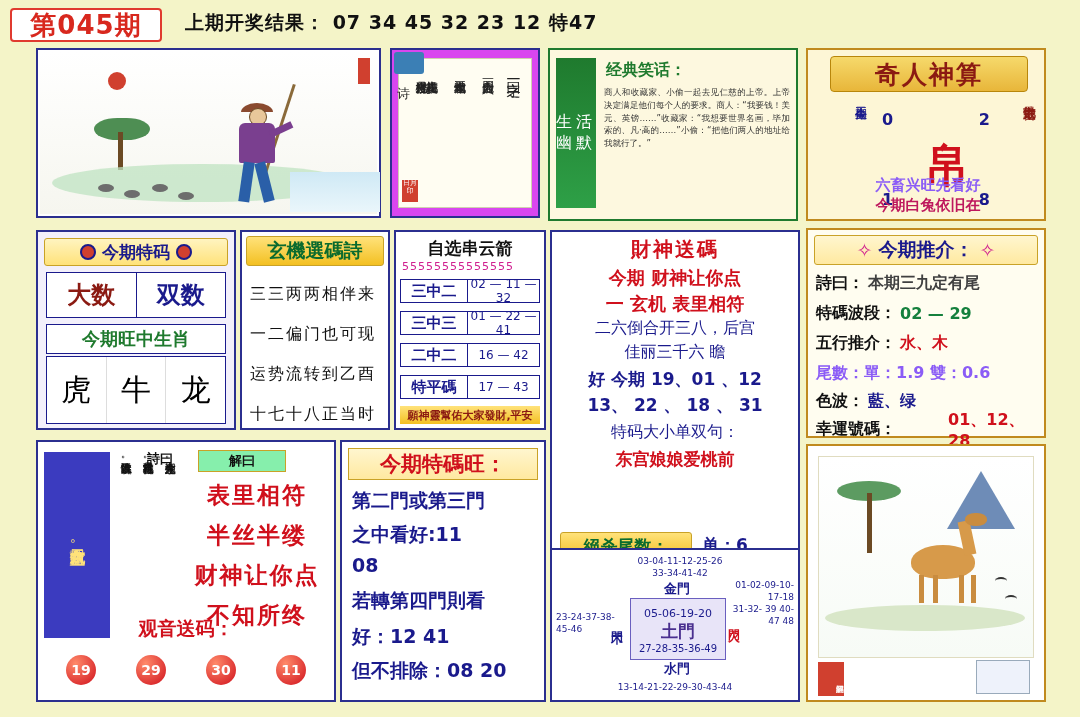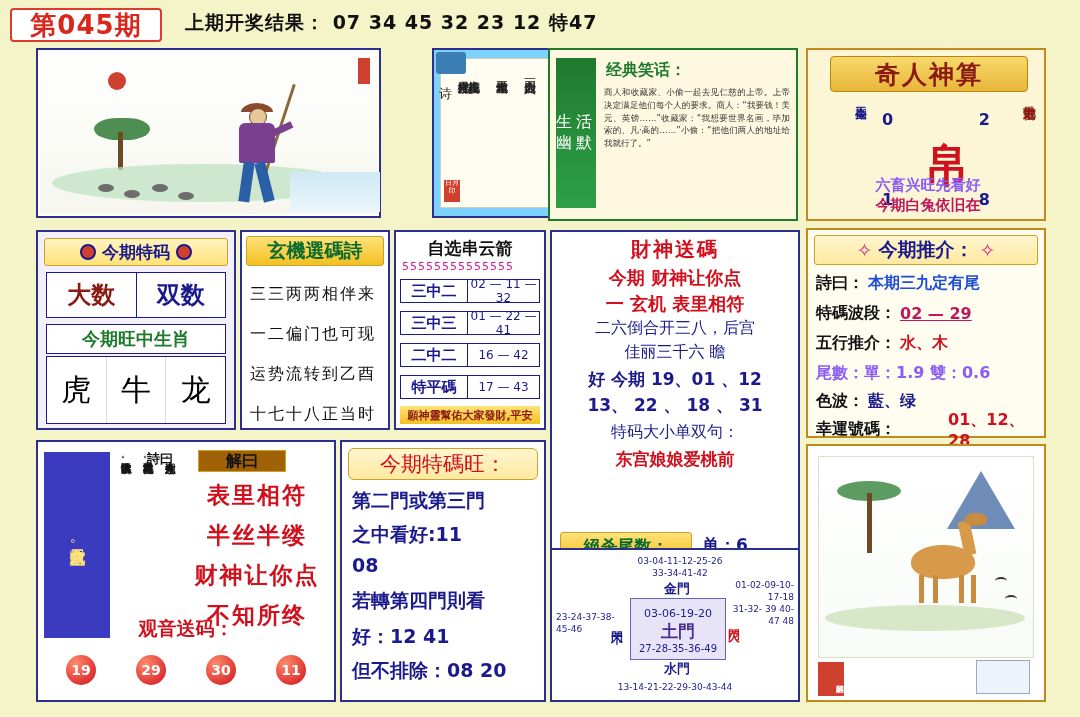--- a/index.html
+++ b/index.html
@@ -8,21 +8,21 @@
   .abs{position:absolute;box-sizing:border-box;}
   .ctr{display:flex;align-items:center;justify-content:center;text-align:center;}
   .col{display:flex;flex-direction:column;}
 
   
   #hdr-issue{left:10px;top:8px;width:152px;height:34px;background:#fff;border:2px solid #e03a2f;border-radius:4px;color:#d8281e;font-size:26px;font-weight:bold;letter-spacing:1px;}
   #hdr-result{left:185px;top:10px;width:520px;height:28px;color:#111;font-size:19px;font-weight:bold;letter-spacing:1px;}
 
   
   #box-painting{left:36px;top:48px;width:345px;height:170px;background:#fff;border:2px solid #2b2f8f;}
-  #box-poem{left:390px;top:48px;width:150px;height:170px;background:#7dd3fc;border:2px solid #2b2f8f;margin-left:42px;}
+  #box-poem{left:390px;top:48px;width:150px;height:170px;background:#d946ef;border:2px solid #2b2f8f;}
   #box-humor{left:548px;top:48px;width:250px;height:173px;background:#fdf8df;border:2px solid #1f7a2e;}
   #box-qiren{left:806px;top:48px;width:240px;height:173px;background:#fdf6d6;border:2px solid #c08a1e;}
 
   
   .paint-sky{position:absolute;left:2px;top:2px;right:2px;bottom:2px;background:linear-gradient(#ffffff,#f6f6ef);}
   .sun{position:absolute;left:68px;top:20px;width:18px;height:18px;border-radius:50%;background:#d0402f;}
   .tree{position:absolute;left:52px;top:64px;width:60px;height:54px;}
   .tree .trunk{position:absolute;left:26px;top:16px;width:5px;height:38px;background:#6b4a24;}
   .tree .foliage{position:absolute;left:2px;top:2px;width:56px;height:22px;border-radius:50%/60%;background:#2f7a36;opacity:.85;}
   .ground{position:absolute;left:12px;top:112px;width:300px;height:38px;border-radius:50%;background:#bfe3c2;opacity:.75;}
@@ -102,28 +102,28 @@
   #tj-title{position:absolute;left:6px;top:5px;right:6px;height:28px;background:linear-gradient(#fff6cf,#ffe9a0);border:1px solid #c9a227;color:#1a1a8c;font-size:19px;font-weight:bold;border-radius:3px;}
   .tj-row{position:absolute;left:8px;right:6px;height:27px;display:flex;align-items:center;font-size:16px;}
   .tj-row .k{color:#111;font-weight:bold;margin-right:4px;white-space:nowrap;}
   .tj-row .v{color:#1a1a8c;font-weight:bold;}
 
   
   #box-shiyue{left:36px;top:440px;width:300px;height:262px;background:#fff;border:2px solid #2b2f8f;}
   #sy-left{position:absolute;left:6px;top:10px;width:66px;height:186px;background:#3b3bbf;color:#ffe27a;}
   .sy-vcol{position:absolute;font-size:11px;line-height:1.3;color:#111;}
   #sy-shiyue{position:absolute;left:96px;top:8px;width:52px;height:20px;color:#111;font-size:13px;font-weight:bold;text-align:center;}
-  #sy-jieyue{position:absolute;left:160px;top:8px;width:86px;height:20px;background:#a16207;border:1px solid #c9a227;color:#111;font-size:16px;font-weight:bold;}
+  #sy-jieyue{position:absolute;left:160px;top:8px;width:86px;height:20px;background:#86efac;border:1px solid #c9a227;color:#111;font-size:13px;font-weight:bold;}
   .sy-poem{position:absolute;left:150px;right:8px;color:#d0101c;font-size:23px;font-weight:bold;text-align:center;letter-spacing:2px;}
   #sy-guanyin{position:absolute;left:8px;bottom:58px;right:8px;color:#d0101c;font-size:19px;font-weight:bold;text-align:center;}
   #sy-balls{position:absolute;left:8px;bottom:8px;right:8px;height:44px;display:flex;align-items:center;justify-content:space-around;}
   .ball{width:30px;height:30px;border-radius:50%;background:radial-gradient(circle at 32% 28%,#ff8a6a,#d0101c);color:#fff;font-size:14px;font-weight:bold;display:flex;align-items:center;justify-content:center;}
 
   #box-tmw{left:340px;top:440px;width:206px;height:262px;background:#fff;border:2px solid #2b2f8f;}
-  #tmw-title{position:absolute;left:6px;top:6px;right:6px;height:30px;background:linear-gradient(#fff6cf,#ffe9a0);border:1px solid #c9a227;color:#d0101c;font-size:21px;font-weight:normal;border-radius:6px;}
+  #tmw-title{position:absolute;left:6px;top:6px;right:6px;height:30px;background:linear-gradient(#fff6cf,#ffe9a0);border:1px solid #c9a227;color:#d0101c;font-size:21px;font-weight:bold;border-radius:0;}
   .tmw-line{position:absolute;left:10px;right:6px;color:#1a1a8c;font-size:19px;font-weight:bold;}
 
   #box-men{left:550px;top:548px;width:250px;height:154px;background:#fff;border:2px solid #2b2f8f;}
   .men-num{position:absolute;font-size:9px;color:#1a1a8c;line-height:1.3;}
   .men-cell{position:absolute;color:#1a1a8c;font-size:13px;font-weight:bold;text-align:center;}
   #men-center{position:absolute;left:78px;top:48px;width:96px;height:62px;background:#e8e4f8;border:1px solid #6a5fbf;}
   #men-center .t{color:#1a1a8c;font-size:11px;margin-top:2px;}
   #men-center .m{color:#4a2f8f;font-size:17px;font-weight:bold;}
   #men-center .b{color:#1a1a8c;font-size:10px;}
 
@@ -282,25 +282,25 @@
   </div>
 
   <div class="abs" id="box-tuijian">
     <div class="ctr" id="tj-title">
       <span style="color:#d02090;margin-right:6px;">✧</span>
       <span>今期推介：</span>
       <span style="color:#d02090;margin-left:6px;">✧</span>
     </div>
     <div class="tj-row" style="top:40px;">
       <span class="k">詩曰：</span>
-      <span class="v" style="color:#1d4ed8;">本期三九定有尾</span>
+      <span class="v" style="color:#404040;">本期三九定有尾</span>
     </div>
     <div class="tj-row" style="top:70px;">
       <span class="k">特碼波段：</span>
-      <span class="v" style="color:#be185d;text-decoration:underline;">02 — 29</span>
+      <span class="v" style="color:#15803d;">02 — 29</span>
     </div>
     <div class="tj-row" style="top:100px;">
       <span class="k">五行推介：</span>
       <span class="v" style="color:#d0101c;">水、木</span>
     </div>
     <div class="tj-row" style="top:130px;">
       <span class="k" style="color:#8b5cf6;">尾數：單：1.9 雙：0.6</span>
     </div>
     <div class="tj-row" style="top:158px;">
       <span class="k">色波：</span>
@@ -345,21 +345,21 @@
   <div class="abs" id="box-men">
     <div class="men-num" style="left:40px;top:6px;width:176px;text-align:center;">03-04-11-12-25-26</div>
     <div class="men-num" style="left:40px;top:18px;width:176px;text-align:center;">33-34-41-42</div>
     <div class="men-cell" style="left:100px;top:30px;width:50px;">金門</div>
     <div class="men-num" style="left:4px;top:62px;width:66px;">23-24-37-38-45-46</div>
     <div class="men-cell vert" style="left:56px;top:72px;font-size:12px;">木門</div>
     <div class="men-num" style="right:4px;top:30px;width:66px;text-align:right;">01-02-09-10-17-18</div>
     <div class="men-num" style="right:4px;top:54px;width:66px;text-align:right;">31-32- 39 40- 47 48</div>
     <div class="men-cell vert" style="right:56px;top:70px;font-size:12px;color:#d0101c;">火門</div>
     <div class="abs ctr col" id="men-center">
-      <div class="t">03-06-19-20</div>
+      <div class="t">05-06-19-20</div>
       <div class="m">土門</div>
       <div class="b">27-28-35-36-49</div>
     </div>
     <div class="men-cell" style="left:100px;bottom:22px;width:50px;">水門</div>
     <div class="men-num" style="left:10px;bottom:6px;width:226px;text-align:center;">13-14-21-22-29-30-43-44</div>
   </div>
 
   <div class="abs" id="box-deer">
     <div class="deer-scene">
       <div class="mountain"></div>

